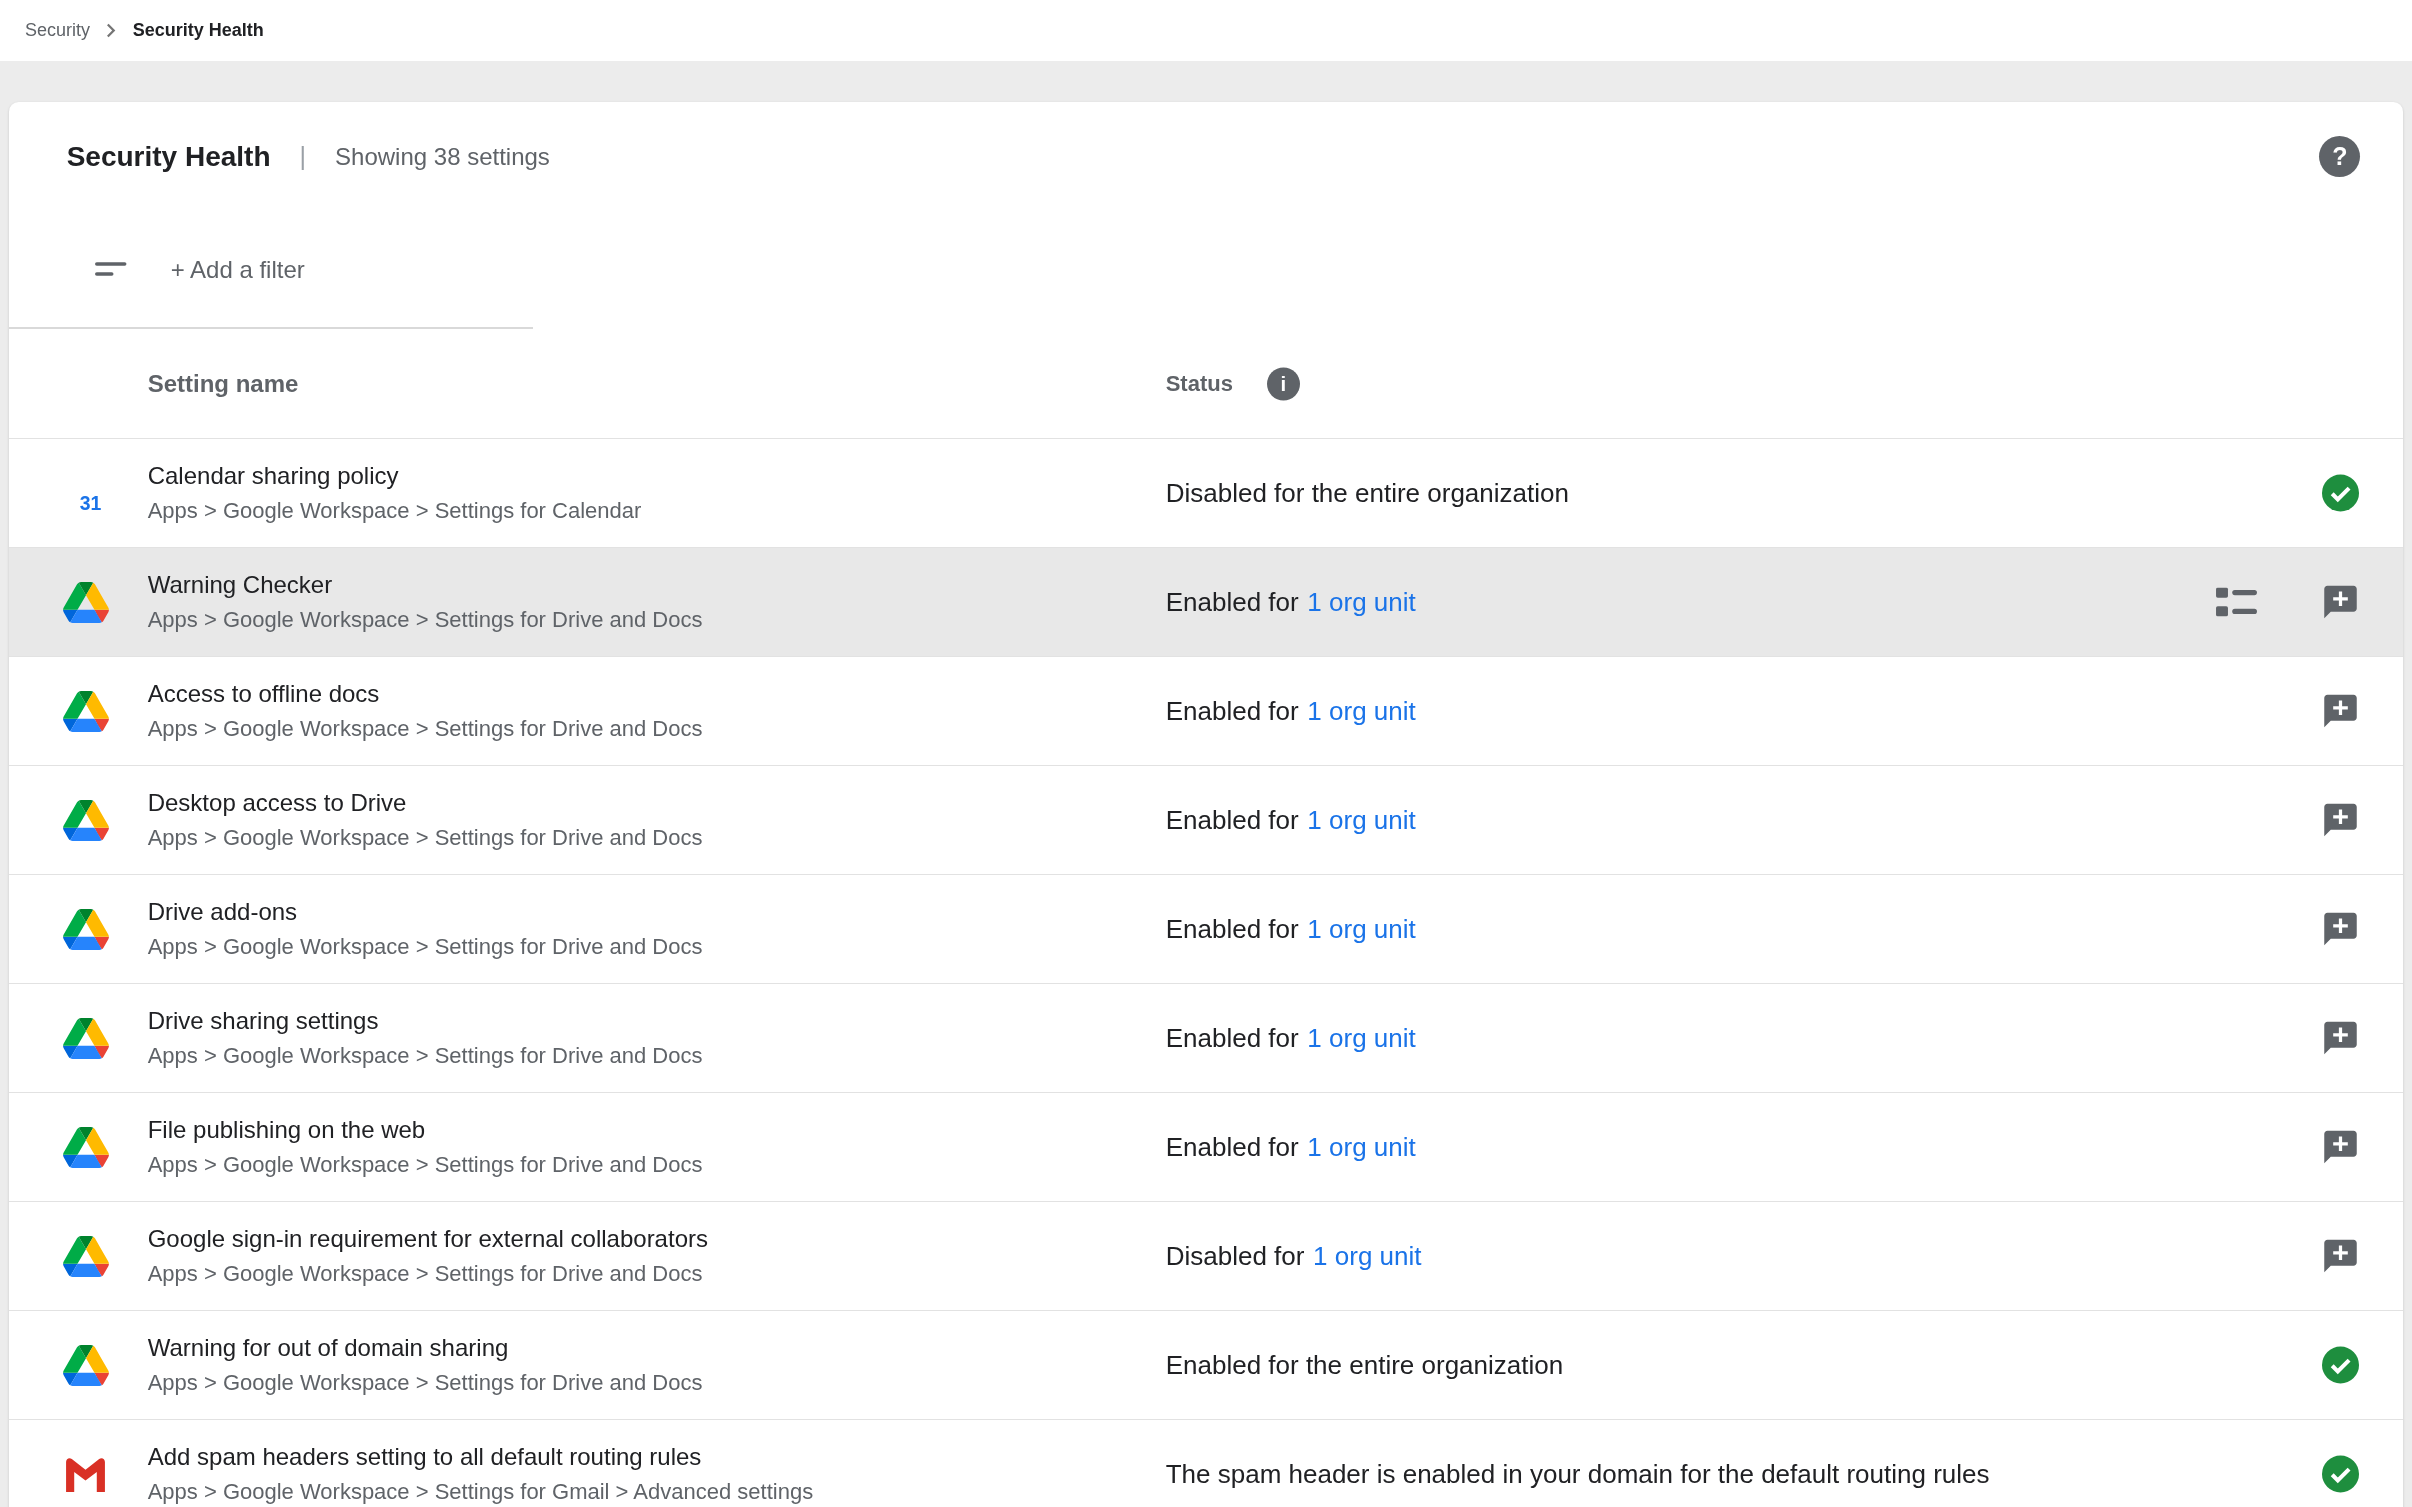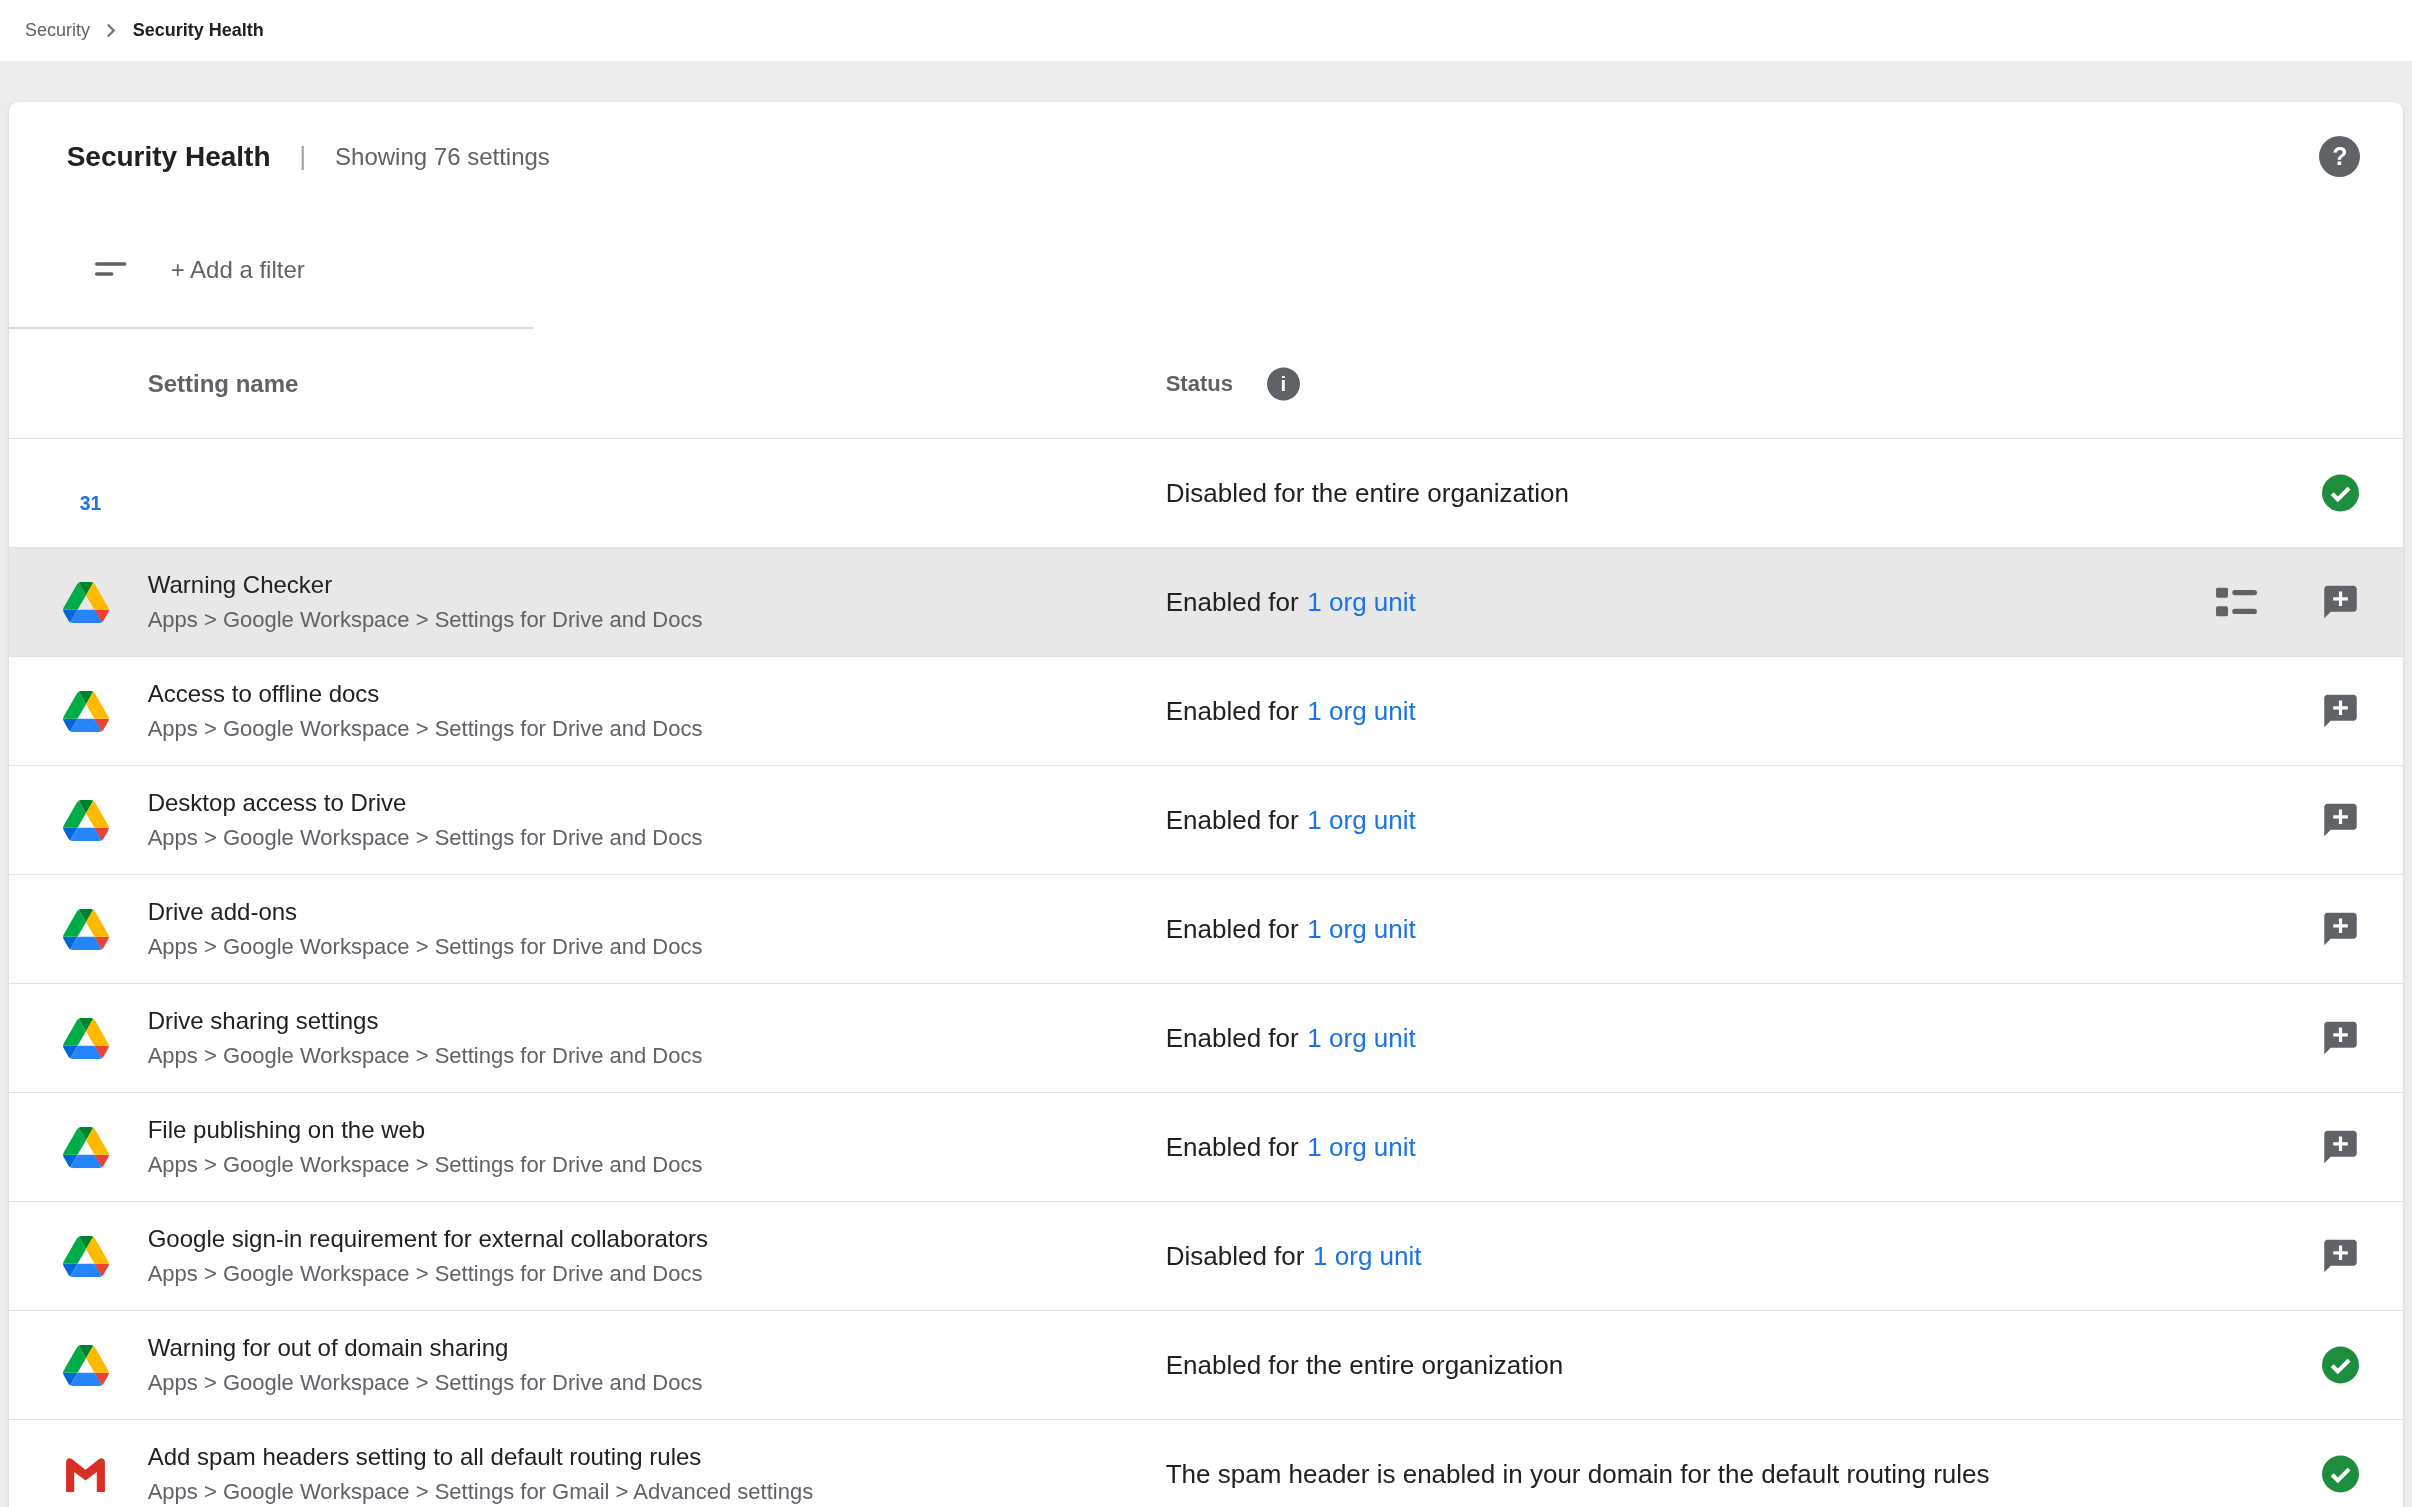--- a/index.html
+++ b/index.html
@@ -141,21 +141,21 @@
       </svg>
   </span>
   <span class="crumb current">Security Health</span>
 </div>
 
 <div class="card">
 
   <div class="card-header">
     <span class="page-title">Security Health</span>
     <span class="title-sep">|</span>
-    <span class="page-subtitle">Showing 76 settings</span>
+    <span class="page-subtitle">Showing 38 settings</span>
     <div class="help-btn">?</div>
   </div>
 
   <div class="filter-bar">
     <span class="filter-icon">
       <svg viewBox="0 0 40 24">
         <rect x="0" y="3" width="34" height="3.8" rx="1.9"></rect>
         <rect x="0" y="14" width="20" height="3.8" rx="1.9"></rect>
       </svg>
     </span>
@@ -176,20 +176,24 @@
 
     <span class="app-icon">
       <span>
         <span class="cal-box">
           <span class="cal-inner">31</span>
         </span>
       </span>
 
     </span>
 
+    <span class="row-text">
+      <div class="row-title">Calendar sharing policy</div>
+      <div class="row-path">Apps &gt; Google Workspace &gt; Settings for Calendar</div>
+    </span>
 
     <span class="row-status">
       <span>Disabled for the entire organization</span>
 
     </span>
 
     <span class="badge">
       <svg viewBox="0 0 40 40">
         <circle cx="20" cy="20" r="19" fill="#1e8e3e"></circle>
         <path d="M11.5 20.8l5.7 5.7L28.8 15" stroke="#ffffff" stroke-width="4.2" fill="none"></path>

